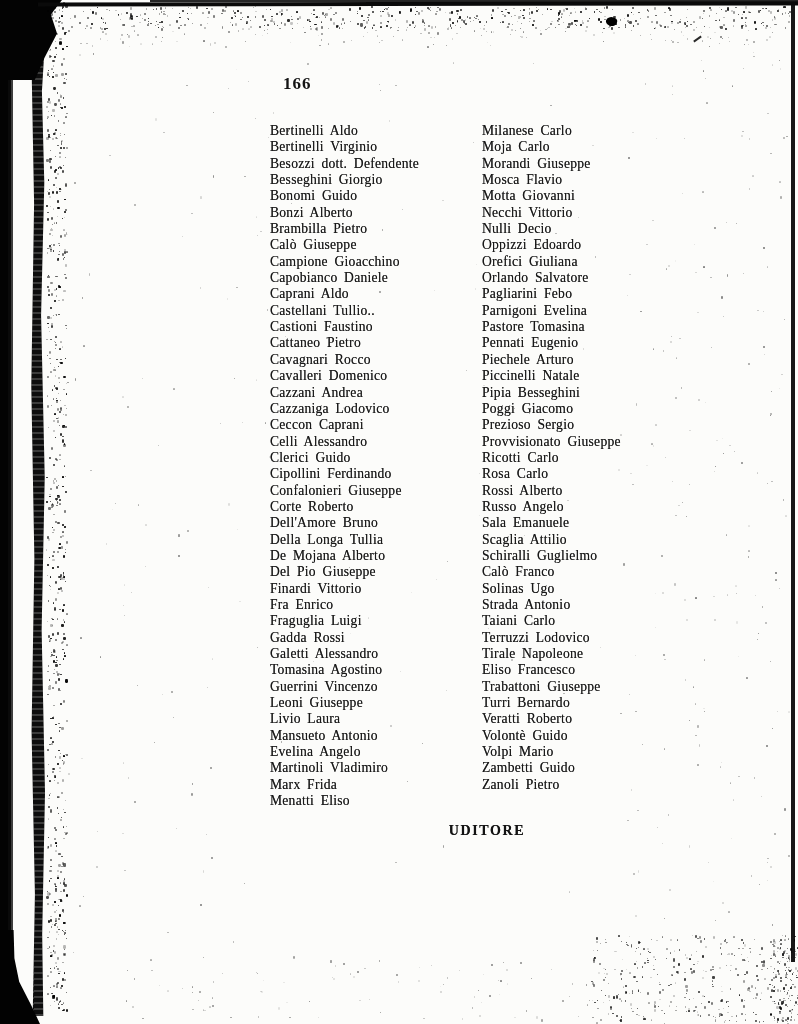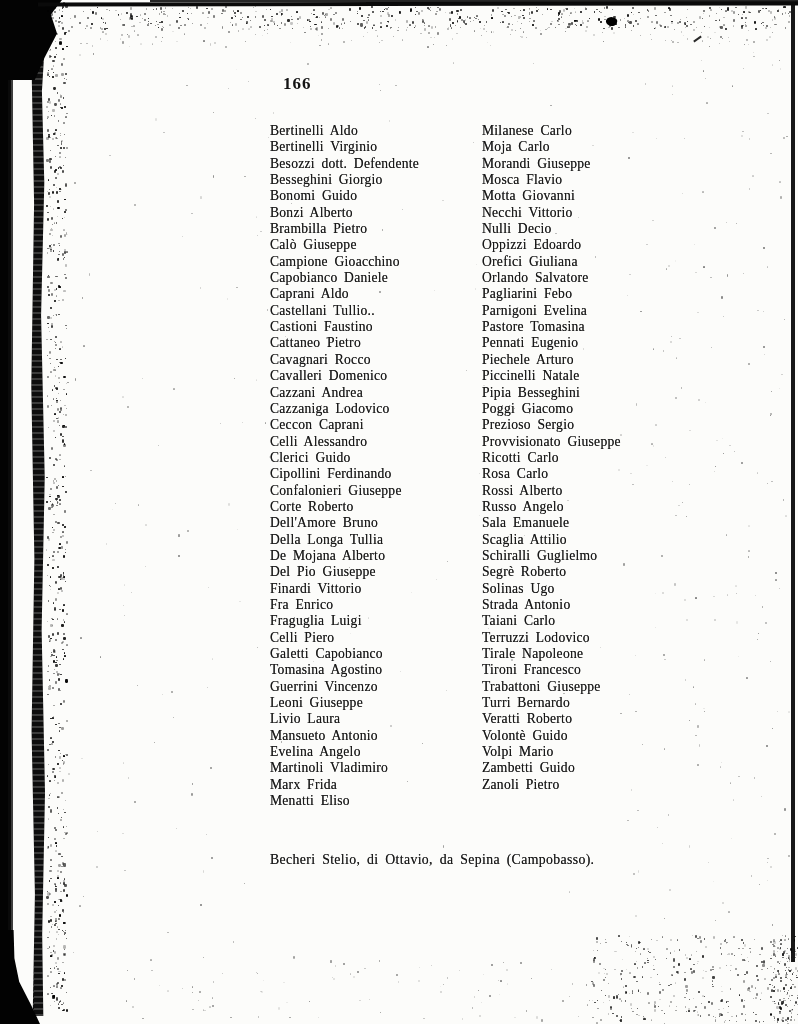--- a/index.html
+++ b/index.html
@@ -2327,22 +2327,22 @@
       <div class="name-row">Cipollini Ferdinando</div>
       <div class="name-row">Confalonieri Giuseppe</div>
       <div class="name-row">Corte Roberto</div>
       <div class="name-row">Dell'Amore Bruno</div>
       <div class="name-row">Della Longa Tullia</div>
       <div class="name-row">De Mojana Alberto</div>
       <div class="name-row">Del Pio Giuseppe</div>
       <div class="name-row">Finardi Vittorio</div>
       <div class="name-row">Fra Enrico</div>
       <div class="name-row">Fraguglia Luigi</div>
-      <div class="name-row">Celli Piero</div>
-      <div class="name-row">Galetti Capobianco</div>
+      <div class="name-row">Gadda Rossi</div>
+      <div class="name-row">Galetti Alessandro</div>
       <div class="name-row">Tomasina Agostino</div>
       <div class="name-row">Guerrini Vincenzo</div>
       <div class="name-row">Leoni Giuseppe</div>
       <div class="name-row">Livio Laura</div>
       <div class="name-row">Mansueto Antonio</div>
       <div class="name-row">Evelina Angelo</div>
       <div class="name-row">Martinoli Vladimiro</div>
       <div class="name-row">Marx Frida</div>
       <div class="name-row">Menatti Eliso</div>
     </div>
@@ -2368,31 +2368,31 @@
       <div class="name-row">Poggi Giacomo</div>
       <div class="name-row">Prezioso Sergio</div>
       <div class="name-row">Provvisionato Giuseppe</div>
       <div class="name-row">Ricotti Carlo</div>
       <div class="name-row">Rosa Carlo</div>
       <div class="name-row">Rossi Alberto</div>
       <div class="name-row">Russo Angelo</div>
       <div class="name-row">Sala Emanuele</div>
       <div class="name-row">Scaglia Attilio</div>
       <div class="name-row">Schiralli Guglielmo</div>
-      <div class="name-row">Segrè Roberto</div>
+      <div class="name-row">Calò Franco</div>
       <div class="name-row">Solinas Ugo</div>
       <div class="name-row">Strada Antonio</div>
       <div class="name-row">Taiani Carlo</div>
       <div class="name-row">Terruzzi Lodovico</div>
       <div class="name-row">Tirale Napoleone</div>
-      <div class="name-row">Tironi Francesco</div>
+      <div class="name-row">Eliso Francesco</div>
       <div class="name-row">Trabattoni Giuseppe</div>
       <div class="name-row">Turri Bernardo</div>
       <div class="name-row">Veratti Roberto</div>
       <div class="name-row">Volontè Guido</div>
       <div class="name-row">Volpi Mario</div>
       <div class="name-row">Zambetti Guido</div>
       <div class="name-row">Zanoli Pietro</div>
     </div>
 
+  <div class="section-heading">UDITORE</div>
 
-  <div class="entry-line">Becheri Stelio, di Ottavio, da Sepina (Campobasso).</div>
 </div>
 
 </body></html>

